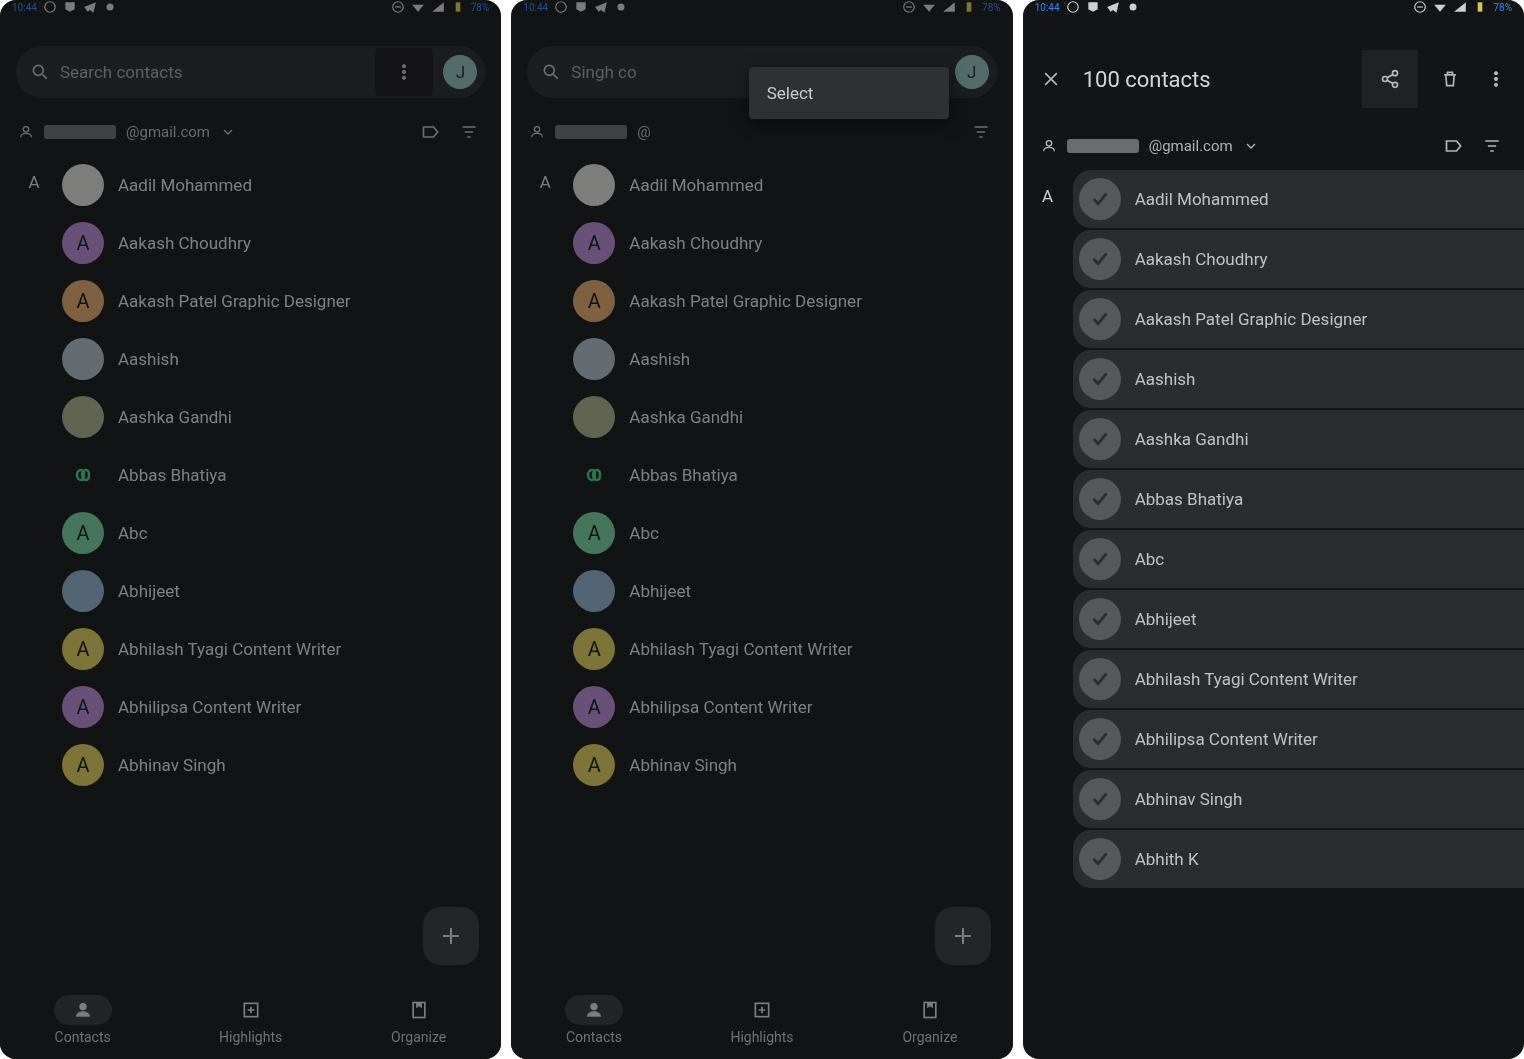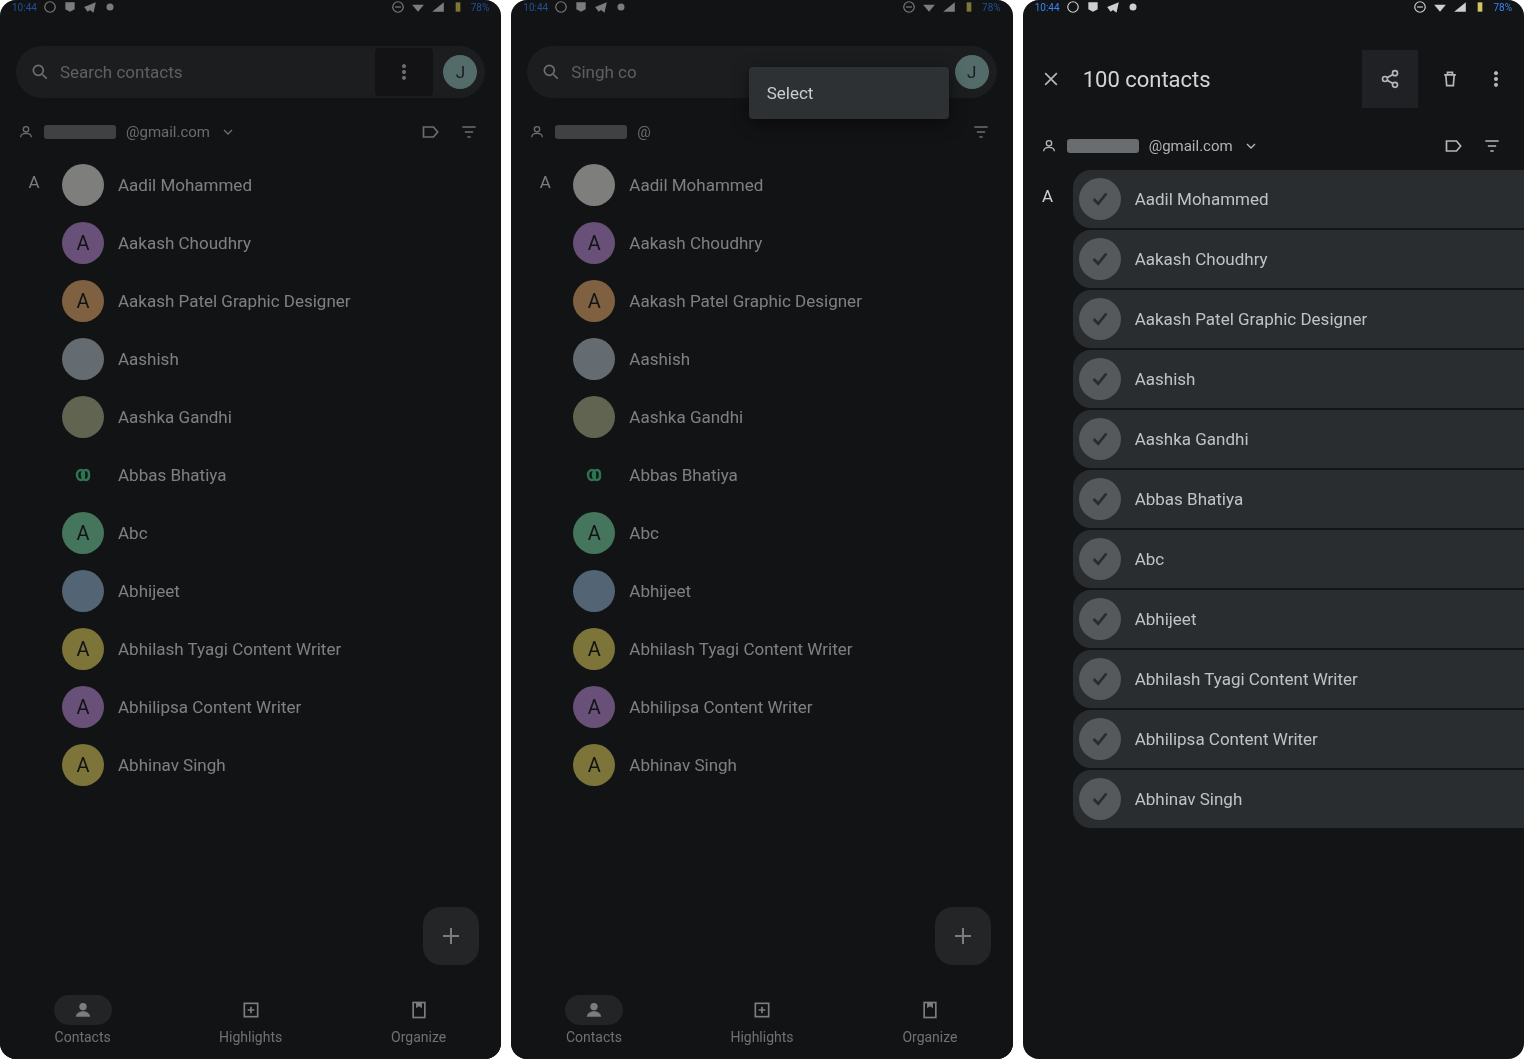--- a/index.html
+++ b/index.html
@@ -563,16 +563,24 @@
             <div class="sel-name">Abhilipsa Content Writer</div>
           </div>
           <div class="sel-row">
             <div class="check">
               <svg viewBox="0 0 24 24">
                 <path d="M5 12l5 5 9-11" fill="none" stroke-width="3"></path>
               </svg>
             </div>
             <div class="sel-name">Abhinav Singh</div>
           </div>
+          <div class="sel-row">
+            <div class="check">
+              <svg viewBox="0 0 24 24">
+                <path d="M5 12l5 5 9-11" fill="none" stroke-width="3"></path>
+              </svg>
+            </div>
+            <div class="sel-name">Abhith K</div>
+          </div>
         </div>
     </div>
   </div>
 </div>
 
 </body></html>

